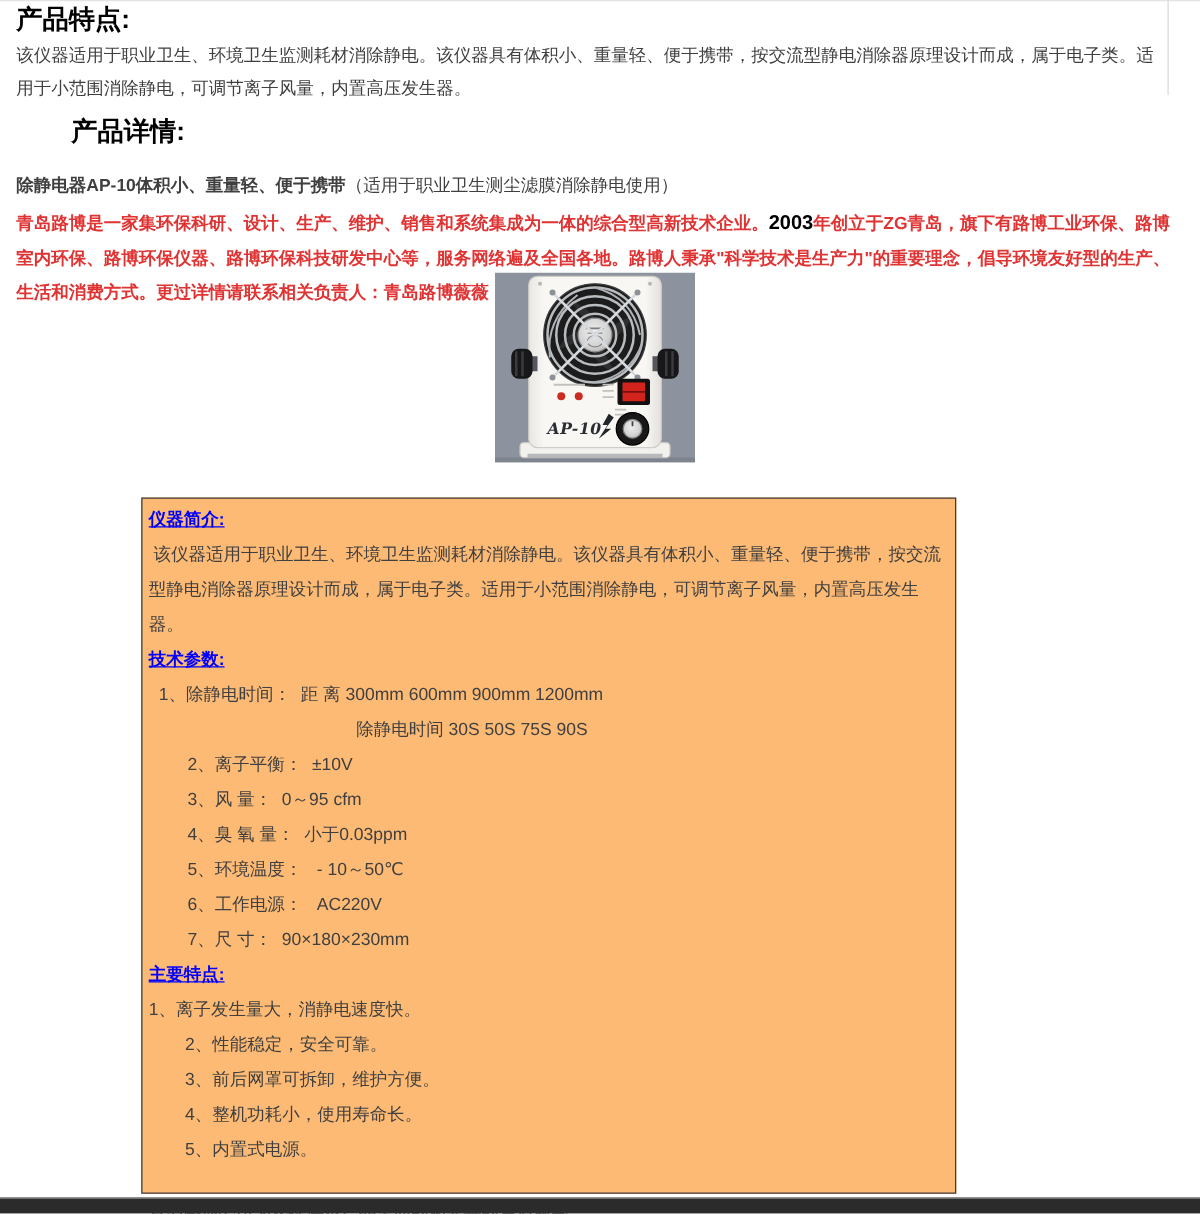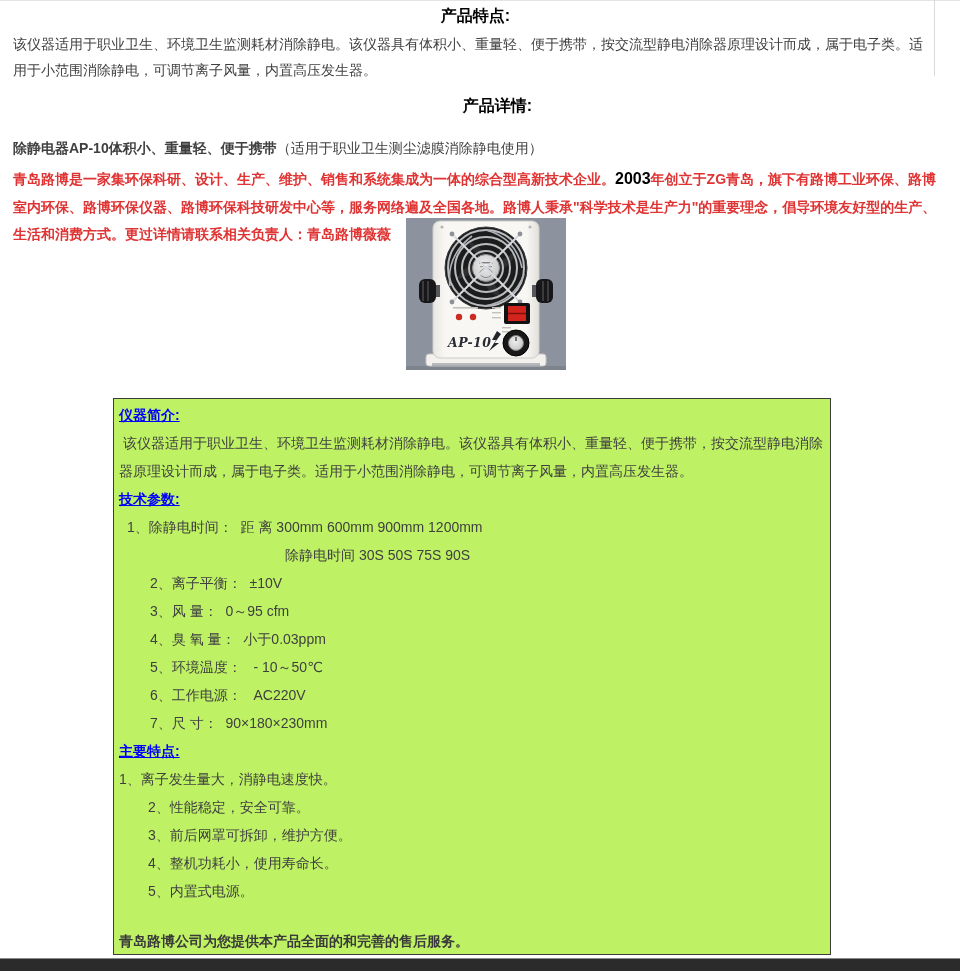--- a/index.html
+++ b/index.html
@@ -3,32 +3,32 @@
 <meta charset="utf-8">
 <style>
   * { margin:0; padding:0; box-sizing:border-box; }
   html,body { background:#ffffff; }
   body { font-family:"Liberation Sans","DejaVu Sans",sans-serif; }
   .page { position:relative; width:960px; height:971px; background:#ffffff; overflow:hidden; }
   .topline { position:absolute; top:0; left:0; width:100%; height:1px; background:#e4e4e4; }
   .scroll-hint { position:absolute; top:0; right:25px; width:1px; height:76px; background:#dadada; }
 
   .content { position:absolute; top:5px; left:13px; width:925px; }
-  .sec-title { font-size:16px; font-weight:bold; color:#000000; line-height:22px; margin-bottom:4px;text-align:center; }
+  .sec-title { font-size:21px; font-weight:bold; color:#000000; line-height:22px; margin-bottom:4px; }
   .body-text { font-size:14px; color:#3f3f3f; line-height:26px; width:922px; margin-bottom:10px; }
   .details-title { margin-top:12px;margin-left:44px; }
   .subtitle { font-size:14px; color:#3f3f3f; line-height:22px; margin:20px 0 4px; }
   .subtitle .bold { font-weight:bold; }
   .promo { font-size:14px; font-weight:bold; color:#e03333; line-height:27.5px; width:925px; margin-top:6px; }
   .promo .year { color:#000000; font-size:16px; }
 
-  .product-photo { position:absolute; left:406px; top:218px; width:176px; height:152px;border-radius:19px; }
+  .product-photo { position:absolute; left:396px; top:218px; width:176px; height:152px;border-radius:19px; }
 
-  .info-box { position:absolute; left:113px; top:398px; width:718px; height:557px;
-              border:1px solid #3c3c3c; background:#bef264; padding:2px 6px 0 5px;
+  .info-box { position:absolute; left:113px; top:398px; width:652px; height:557px;
+              border:1px solid #3c3c3c; background:#fdba74; padding:2px 6px 0 5px;
               font-size:14px; color:#3f3f3f; }
   .blue-heading { color:#0000fe; font-size:14px; font-weight:bold; text-decoration:underline; line-height:28px; }
   .box-para { line-height:28px; white-space:pre-wrap; }
   .row { line-height:28px; white-space:pre-wrap; }
   .ind-sm { padding-left:8px; }
   .ind-lg { padding-left:31px; }
   .ind-sub { padding-left:166px; }
   .feat-rest { padding-left:29px; }
   .box-footer { font-weight:bold; color:#3a3a3a; line-height:20px; margin-top:26px; }
 

